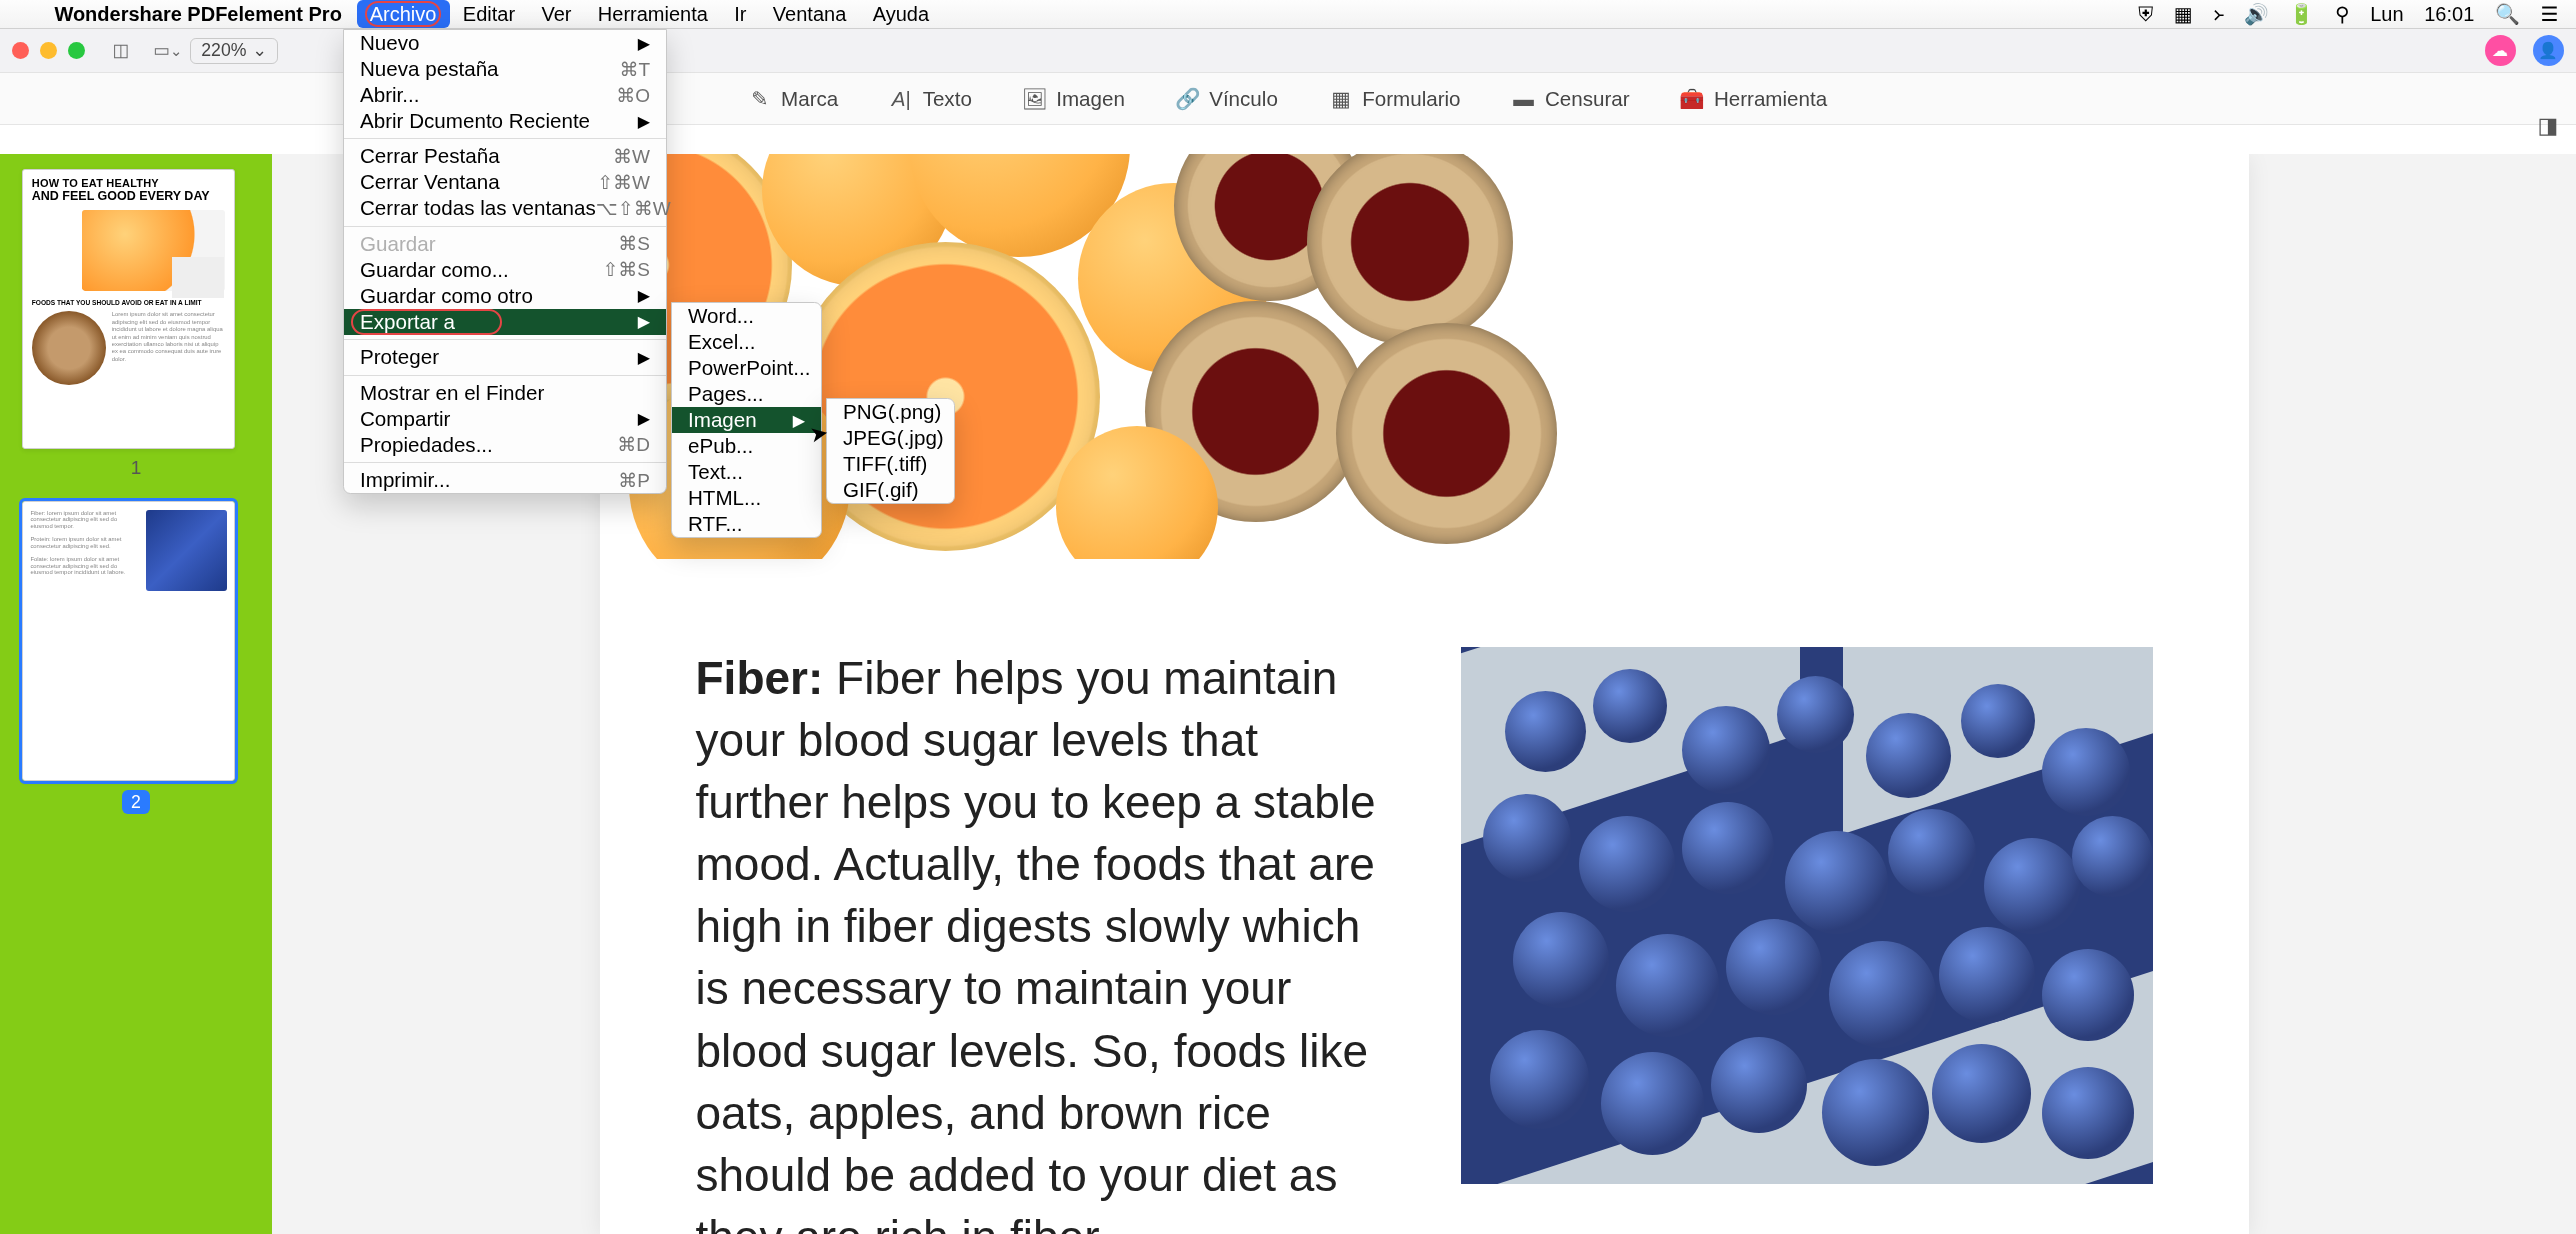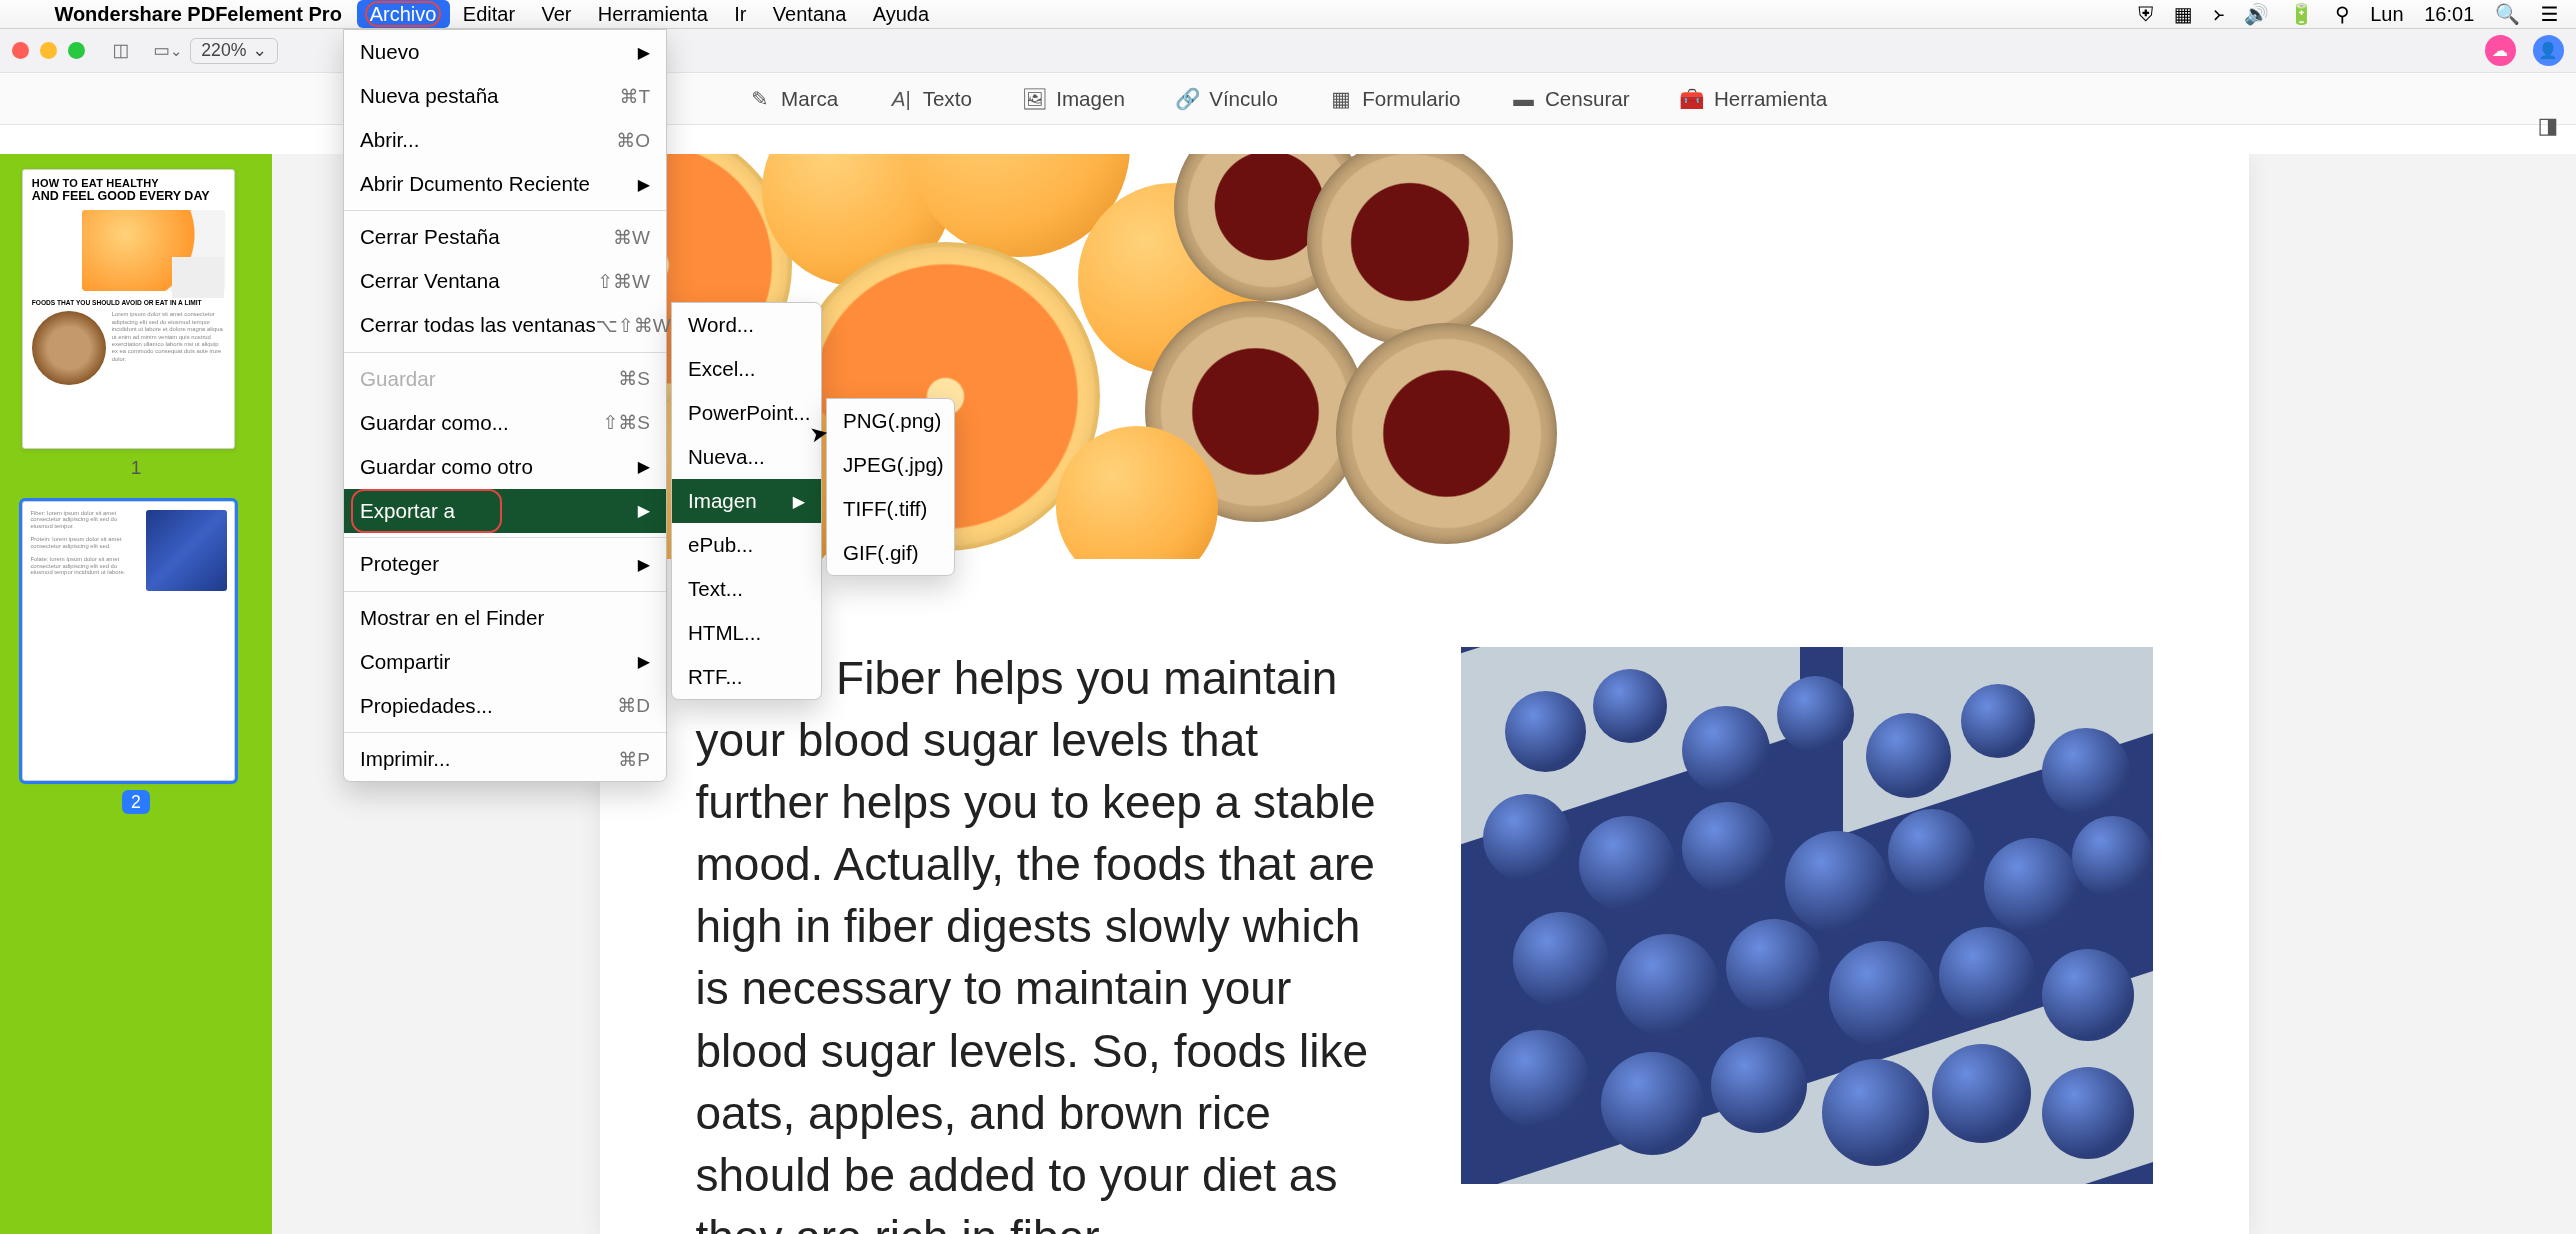--- a/index.html
+++ b/index.html
@@ -11,21 +11,21 @@
 .mac-menubar .app-name { font-weight:700; padding:0 14.7px; }
 .mac-menubar .mitem { padding:0 13.2px; height:100%; display:flex; align-items:center; }
 .mac-menubar .mitem.active { background:#2a6ef5; color:#fff; border-radius:5.9px; }
 .mac-menubar .circled { position:relative; }
 .mac-menubar .circled::after { content:""; position:absolute; left:-4.4px; right:-4.4px; top:-1.5px; bottom:-1.5px; border:2.2px solid #e54545; border-radius:13.2px; }
 .mac-menubar .right { margin-left:auto; display:flex; align-items:center; gap:20.6px; padding-right:17.7px; font-size:20px; }
 .mac-menubar .right span { display:inline-flex; align-items:center; }
 
 
 .dd { position:absolute; background:#fdfdfd; border:0.7px solid #c8c8c8; border-radius:0 0 7.4px 7.4px; box-shadow:0 11.8px 29px rgba(0,0,0,.18); font-size:20.6px; z-index:60; }
-.dd .row { display:flex; justify-content:space-between; align-items:center; padding:10px 16px; min-height:25px; white-space:nowrap; }
+.dd .row { display:flex; justify-content:space-between; align-items:center; padding:1px 16px; min-height:25px; white-space:nowrap; }
 .dd .row.disabled { color:#b0b0b0; }
 .dd .row .sc { color:#757575; font-size:19px; }
 .dd .row.hl { background:#14532d; color:#fff; }
 .dd .row .arrow { font-size:16px; margin-left:22px; }
 .dd .sep { height:0.7px; background:#dcdcdc; margin:4.4px 0; }
 .dd .row.circled2 { position:relative; }
 .dd .row.circled2::after { content:""; position:absolute; left:7.4px; top:0px; width:147px; bottom:0px; border:2.2px solid #e54545; border-radius:13.2px; pointer-events:none; }
 #dd-archivo { left:343px; top:29px; width:324px; }
 #dd-export  { left:671px; top:302px; width:151px; border-radius:0 7.4px 7.4px 7.4px; }
 #dd-imagen  { left:826px;top:398px; width:129px; border-radius:0 7.4px 7.4px 7.4px; }
@@ -364,21 +364,21 @@
     </div>
     <div class="row">
       <span>Excel...</span>
       <span style="display: flex; align-items: center; gap: 10.3px;"></span>
     </div>
     <div class="row">
       <span>PowerPoint...</span>
       <span style="display: flex; align-items: center; gap: 10.3px;"></span>
     </div>
     <div class="row">
-      <span>Nueva...</span>
+      <span>Pages...</span>
       <span style="display: flex; align-items: center; gap: 10.3px;"></span>
     </div>
     <div class="row hl">
       <span>Imagen</span>
       <span style="display: flex; align-items: center; gap: 10.3px;">
         <span class="arrow">▶</span>
       </span>
     </div>
     <div class="row">
       <span>ePub...</span>

